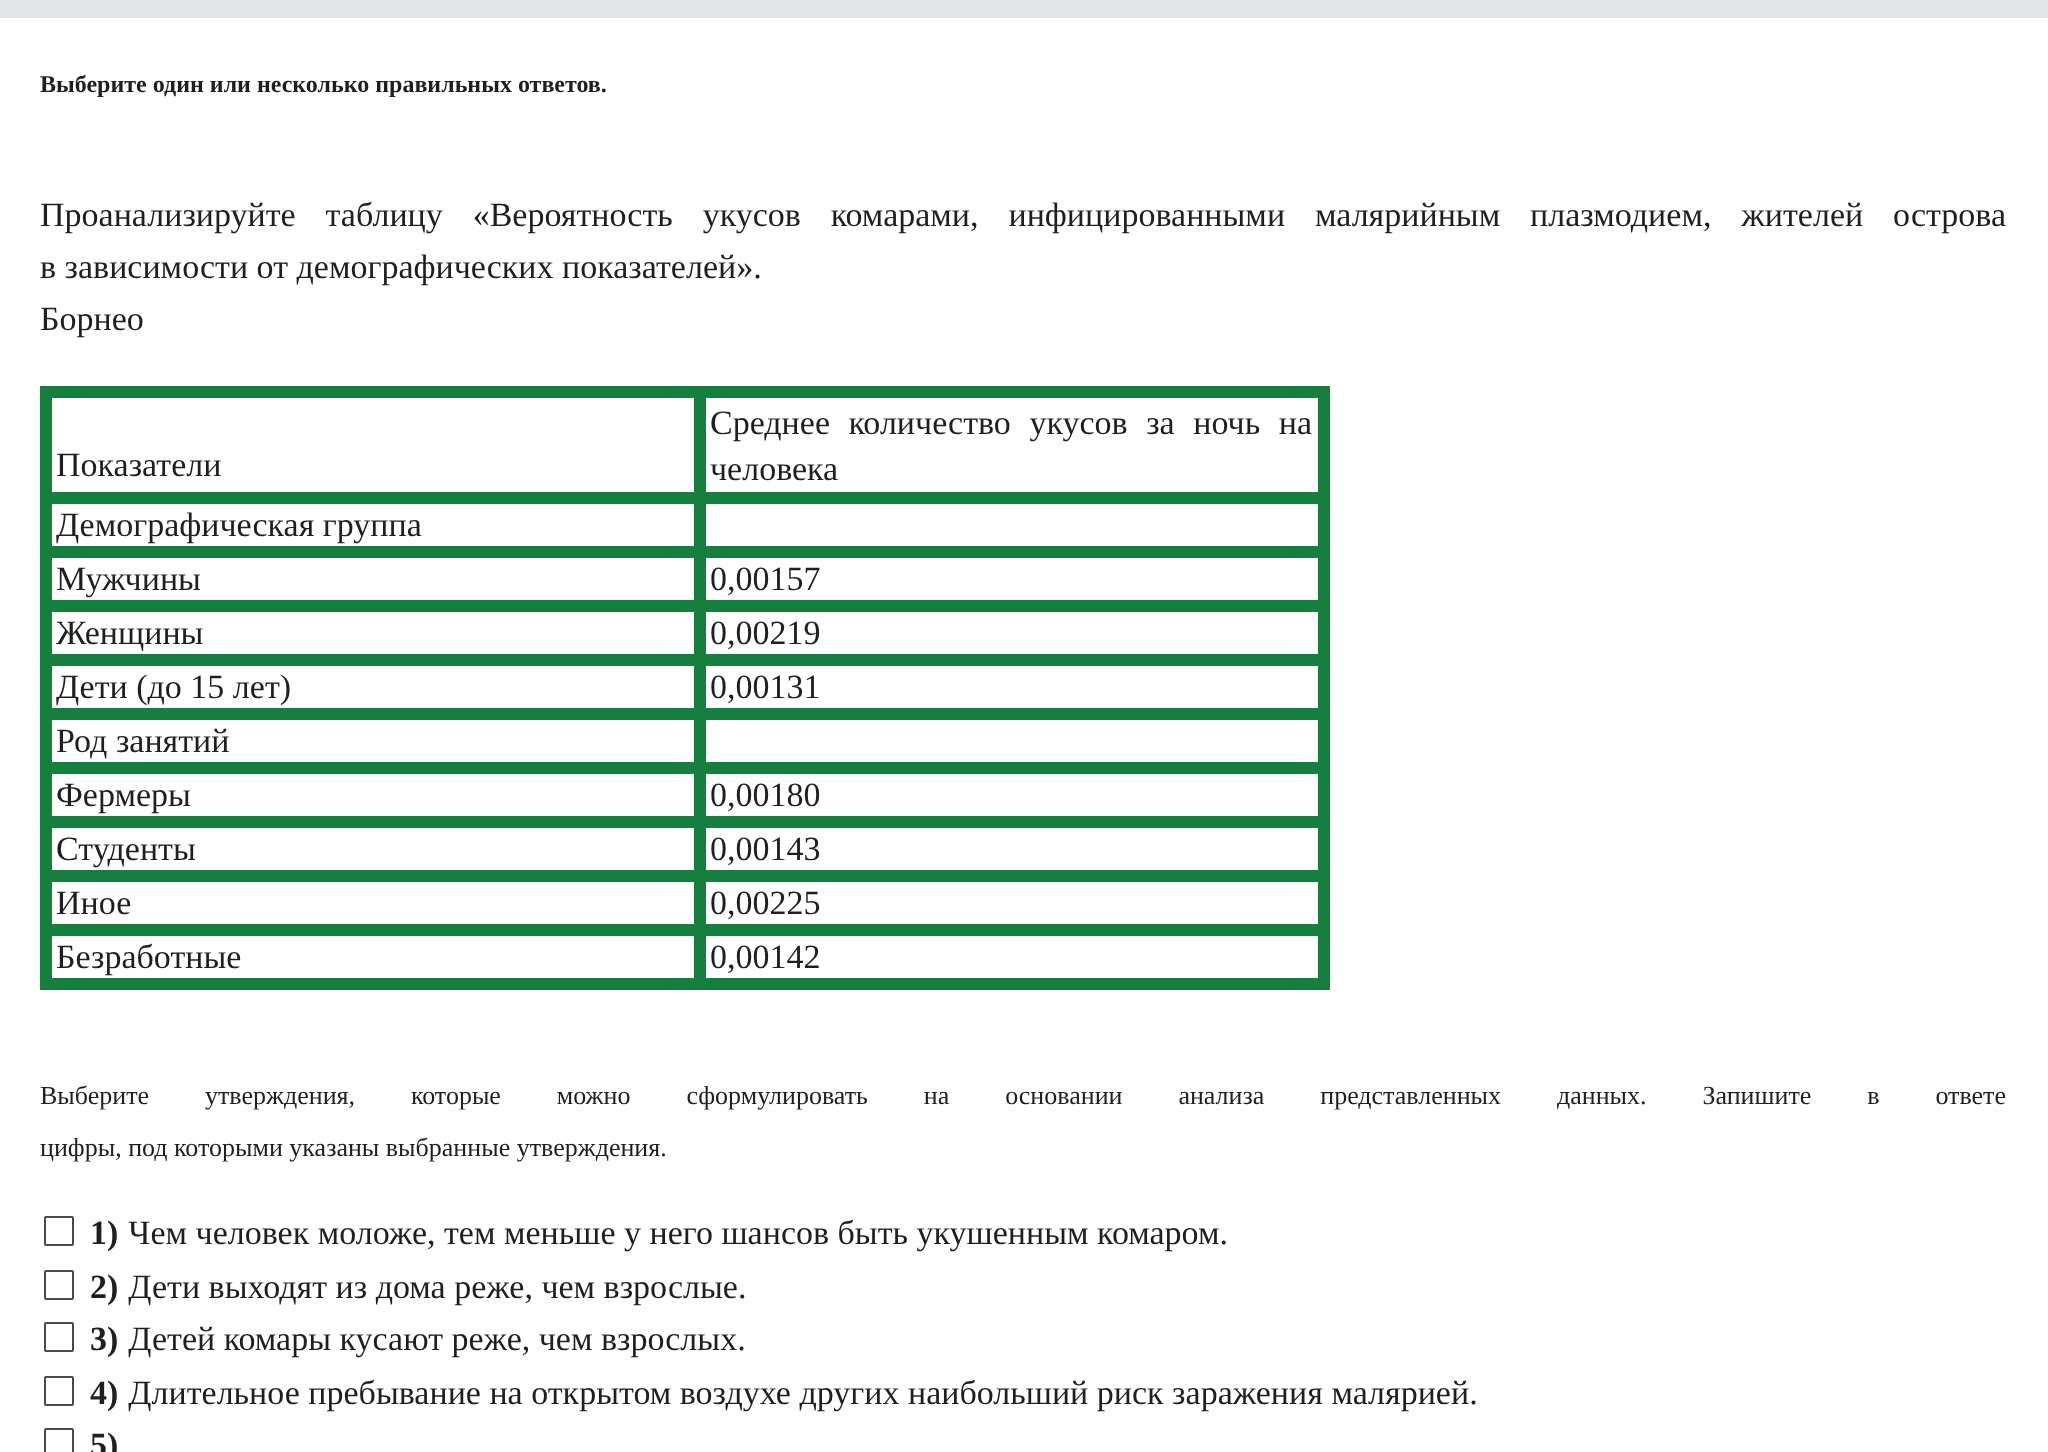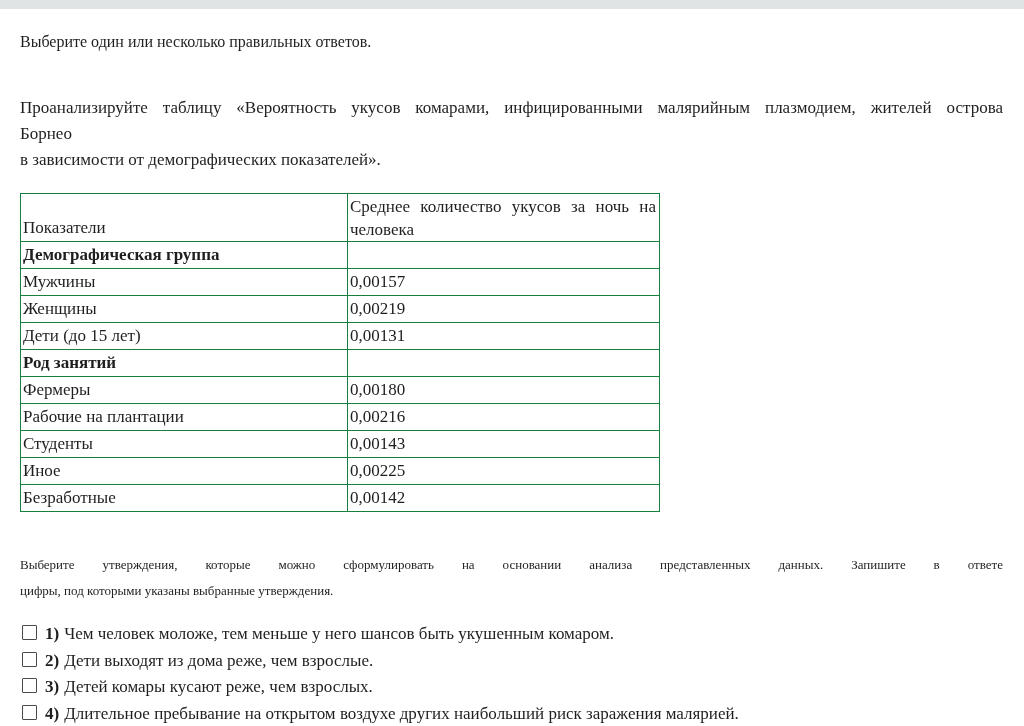--- a/index.html
+++ b/index.html
@@ -11,23 +11,23 @@
   }
   .topbar {
     width: 1024px;
     height: 9px;
     background: #e1e4e5;
   }
   .content {
     padding: 20px 21px 30px 20px; 
   }
   .heading {
-    font-size: 16px;
+    font-size: 12px;
     line-height: 26px;
-    font-weight: normal;
+    font-weight: bold;
   }
   .intro {
     margin-top: 12px;
     font-size: 17px;
     line-height: 26px;
   }
   .line-justify {
     display: block;
     text-align: justify;
     text-align-last: justify;
@@ -35,32 +35,32 @@
   }
   .line-plain { display: block; }
   table.data {
     margin-top: 20px;
     border-collapse: collapse;
     width: 625px;
     table-layout: fixed;
     font-size: 17px;
   }
   table.data td {
-    border: 1px solid #15803d;
+    border: 6px solid #15803d;
     padding: 0 3px 0 2px;
     vertical-align: middle;
     overflow: hidden;
   }
   table.data .col1 { width: 327px; }
   table.data .col2 { width: 312px; }
   tr.header-row td { height: 47px; }
   tr.header-row td.col1 { vertical-align: bottom; padding-bottom: 3px; }
   tr.header-row td.col2 { vertical-align: top; padding-top: 1px; line-height: 23px; }
   tr.body-row td { height: 27px; }
-  tr.section-row td { font-weight: bold; }
+  tr.section-row td { font-weight: normal; }
   .hdr-line1 {
     display: block;
     text-align: justify;
     text-align-last: justify;
   }
   .hdr-line2 { display: block; }
   .task {
     margin-top: 26px;
     font-size: 13px;
     line-height: 26px;
@@ -95,22 +95,22 @@
 <body>
 
 <div class="topbar"></div>
 
 <div class="content">
 
   <div class="heading">Выберите один или несколько правильных ответов.</div>
 
   <div class="intro">
     <span class="line-justify">Проанализируйте таблицу «Вероятность укусов комарами, инфицированными малярийным плазмодием, жителей острова</span>
+    <span class="line-plain">в зависимости от демографических показателей».</span>
     <span class="line-plain">Борнео</span>
-    <span class="line-plain">в зависимости от демографических показателей».</span>
   </div>
 
   <table class="data">
     <tbody>
       <tr class="header-row">
         <td class="col1">Показатели</td>
         <td class="col2">
           <span class="hdr-line1">Среднее количество укусов за ночь на</span>
           <span class="hdr-line2">человека</span>
         </td>
@@ -131,24 +131,20 @@
         <td class="col1">Дети (до 15 лет)</td>
         <td class="col2">0,00131</td>
       </tr>
       <tr class="body-row section-row">
         <td class="col1">Род занятий</td>
         <td class="col2"></td>
       </tr>
       <tr class="body-row">
         <td class="col1">Фермеры</td>
         <td class="col2">0,00180</td>
-      </tr>
-      <tr class="body-row">
-        <td class="col1">Рабочие на плантации</td>
-        <td class="col2">0,00216</td>
       </tr>
       <tr class="body-row">
         <td class="col1">Студенты</td>
         <td class="col2">0,00143</td>
       </tr>
       <tr class="body-row">
         <td class="col1">Иное</td>
         <td class="col2">0,00225</td>
       </tr>
       <tr class="body-row">

